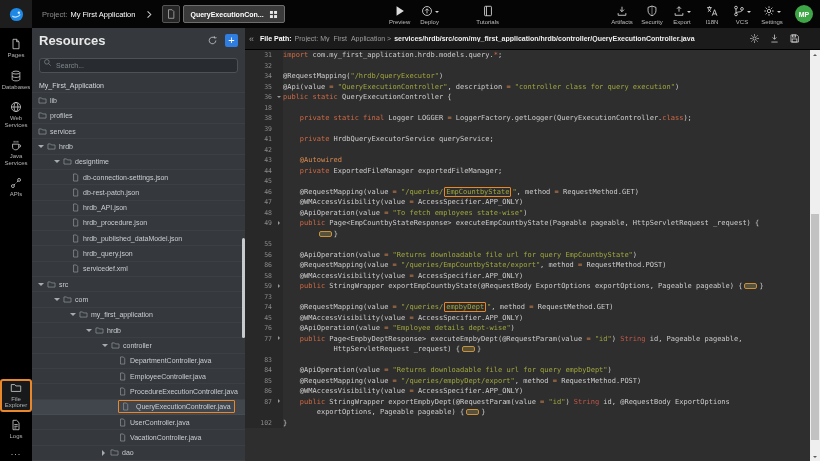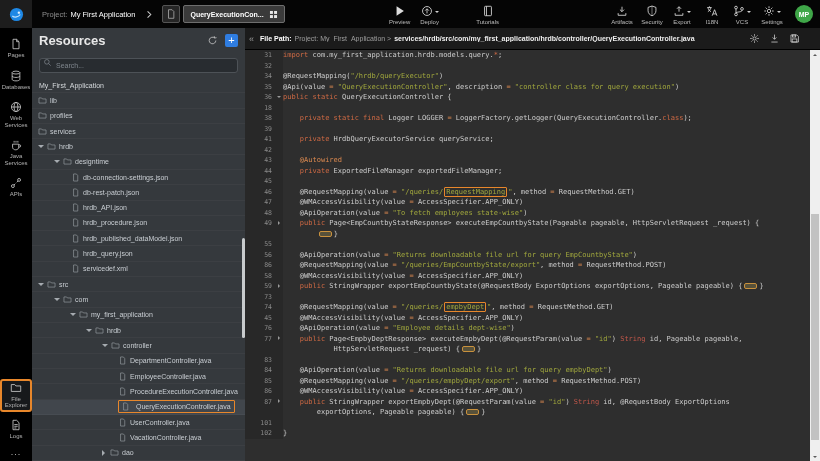--- a/index.html
+++ b/index.html
@@ -586,21 +586,21 @@
         <div class="cl"><span class="ln">35</span><span class="tp">@Api(value </span><span class="to">= </span><span class="ts">"QueryExecutionController"</span><span class="tp">, description </span><span class="to">= </span><span class="ts">"controller class for query execution"</span><span class="tp">)</span></div>
         <div class="cl"><span class="ln">36<i class="fa-o"></i></span><span class="tk">public static</span><span class="tp"> QueryExecutionController {</span></div>
         <div class="cl"><span class="ln">18</span></div>
         <div class="cl"><span class="ln">38</span><span class="tp">    </span><span class="tk">private static final</span><span class="tp"> Logger LOGGER </span><span class="to">= </span><span class="tp">LoggerFactory.getLogger(QueryExecutionController.</span><span class="tk">class</span><span class="tp">);</span></div>
         <div class="cl"><span class="ln">39</span></div>
         <div class="cl"><span class="ln">41</span><span class="tp">    </span><span class="tk">private</span><span class="tp"> HrdbQueryExecutorService queryService;</span></div>
         <div class="cl"><span class="ln">42</span></div>
         <div class="cl"><span class="ln">43</span><span class="tp">    </span><span class="to">@Autowired</span></div>
         <div class="cl"><span class="ln">44</span><span class="tp">    </span><span class="tk">private</span><span class="tp"> ExportedFileManager exportedFileManager;</span></div>
         <div class="cl"><span class="ln">45</span></div>
-        <div class="cl"><span class="ln">46</span><span class="tp">    @RequestMapping(value </span><span class="to">= </span><span class="ts">"/queries/</span><span class="tx">RequestMapping</span><span class="ts">"</span><span class="tp">, method </span><span class="to">= </span><span class="tp">RequestMethod.GET)</span></div>
+        <div class="cl"><span class="ln">46</span><span class="tp">    @RequestMapping(value </span><span class="to">= </span><span class="ts">"/queries/</span><span class="tx">EmpCountbyState</span><span class="ts">"</span><span class="tp">, method </span><span class="to">= </span><span class="tp">RequestMethod.GET)</span></div>
         <div class="cl"><span class="ln">47</span><span class="tp">    @WMAccessVisibility(value </span><span class="to">= </span><span class="tp">AccessSpecifier.APP_ONLY)</span></div>
         <div class="cl"><span class="ln">48</span><span class="tp">    @ApiOperation(value </span><span class="to">= </span><span class="ts">"To fetch employees state-wise"</span><span class="tp">)</span></div>
         <div class="cl"><span class="ln">49<i class="fa-c"></i></span><span class="tp">    </span><span class="tk">public</span><span class="tp"> Page&lt;EmpCountbyStateResponse&gt; executeEmpCountbyState(Pageable pageable, HttpServletRequest _request) {</span></div>
         <div class="cl"><span class="ln"></span><span class="tp">        </span><span class="fold"></span><span class="tp">}</span></div>
         <div class="cl"><span class="ln">55</span></div>
         <div class="cl"><span class="ln">56</span><span class="tp">    @ApiOperation(value </span><span class="to">= </span><span class="ts">"Returns downloadable file url for query EmpCountbyState"</span><span class="tp">)</span></div>
         <div class="cl"><span class="ln">86</span><span class="tp">    @RequestMapping(value </span><span class="to">= </span><span class="ts">"/queries/EmpCountbyState/export"</span><span class="tp">, method </span><span class="to">= </span><span class="tp">RequestMethod.POST)</span></div>
         <div class="cl"><span class="ln">58</span><span class="tp">    @WMAccessVisibility(value </span><span class="to">= </span><span class="tp">AccessSpecifier.APP_ONLY)</span></div>
         <div class="cl"><span class="ln">59<i class="fa-c"></i></span><span class="tp">    </span><span class="tk">public</span><span class="tp"> StringWrapper exportEmpCountbyState(@RequestBody ExportOptions exportOptions, Pageable pageable) {</span><span class="fold"></span><span class="tp">}</span></div>
         <div class="cl"><span class="ln">73</span></div>
@@ -608,21 +608,20 @@
         <div class="cl"><span class="ln">45</span><span class="tp">    @WMAccessVisibility(value </span><span class="to">= </span><span class="tp">AccessSpecifier.APP_ONLY)</span></div>
         <div class="cl"><span class="ln">76</span><span class="tp">    @ApiOperation(value </span><span class="to">= </span><span class="ts">"Employee details dept-wise"</span><span class="tp">)</span></div>
         <div class="cl"><span class="ln">77<i class="fa-c"></i></span><span class="tp">    </span><span class="tk">public</span><span class="tp"> Page&lt;EmpbyDeptResponse&gt; executeEmpbyDept(@RequestParam(value </span><span class="to">= </span><span class="ts">"id"</span><span class="tp">) </span><span class="tt">String</span><span class="tp"> id, Pageable pageable,</span></div>
         <div class="cl"><span class="ln"></span><span class="tp">            HttpServletRequest _request) {</span><span class="fold"></span><span class="tp">}</span></div>
         <div class="cl"><span class="ln">83</span></div>
         <div class="cl"><span class="ln">84</span><span class="tp">    @ApiOperation(value </span><span class="to">= </span><span class="ts">"Returns downloadable file url for query empbyDept"</span><span class="tp">)</span></div>
         <div class="cl"><span class="ln">85</span><span class="tp">    @RequestMapping(value </span><span class="to">= </span><span class="ts">"/queries/empbyDept/export"</span><span class="tp">, method </span><span class="to">= </span><span class="tp">RequestMethod.POST)</span></div>
         <div class="cl"><span class="ln">86</span><span class="tp">    @WMAccessVisibility(value </span><span class="to">= </span><span class="tp">AccessSpecifier.APP_ONLY)</span></div>
         <div class="cl"><span class="ln">87<i class="fa-c"></i></span><span class="tp">    </span><span class="tk">public</span><span class="tp"> StringWrapper exportEmpbyDept(@RequestParam(value </span><span class="to">= </span><span class="ts">"id"</span><span class="tp">) </span><span class="tt">String</span><span class="tp"> id, @RequestBody ExportOptions</span></div>
         <div class="cl"><span class="ln"></span><span class="tp">        exportOptions, Pageable pageable) {</span><span class="fold"></span><span class="tp">}</span></div>
-        <div class="cl"><span class="ln">101</span></div>
         <div class="cl"><span class="ln">102</span><span class="tp">}</span></div>
       </div>
     <div class="vscroll">
       <span class="vs-arr up">
           <i></i>
         </span>
       <div class="vthumb"></div>
       <span class="vs-arr down">
           <i></i>
         </span>

